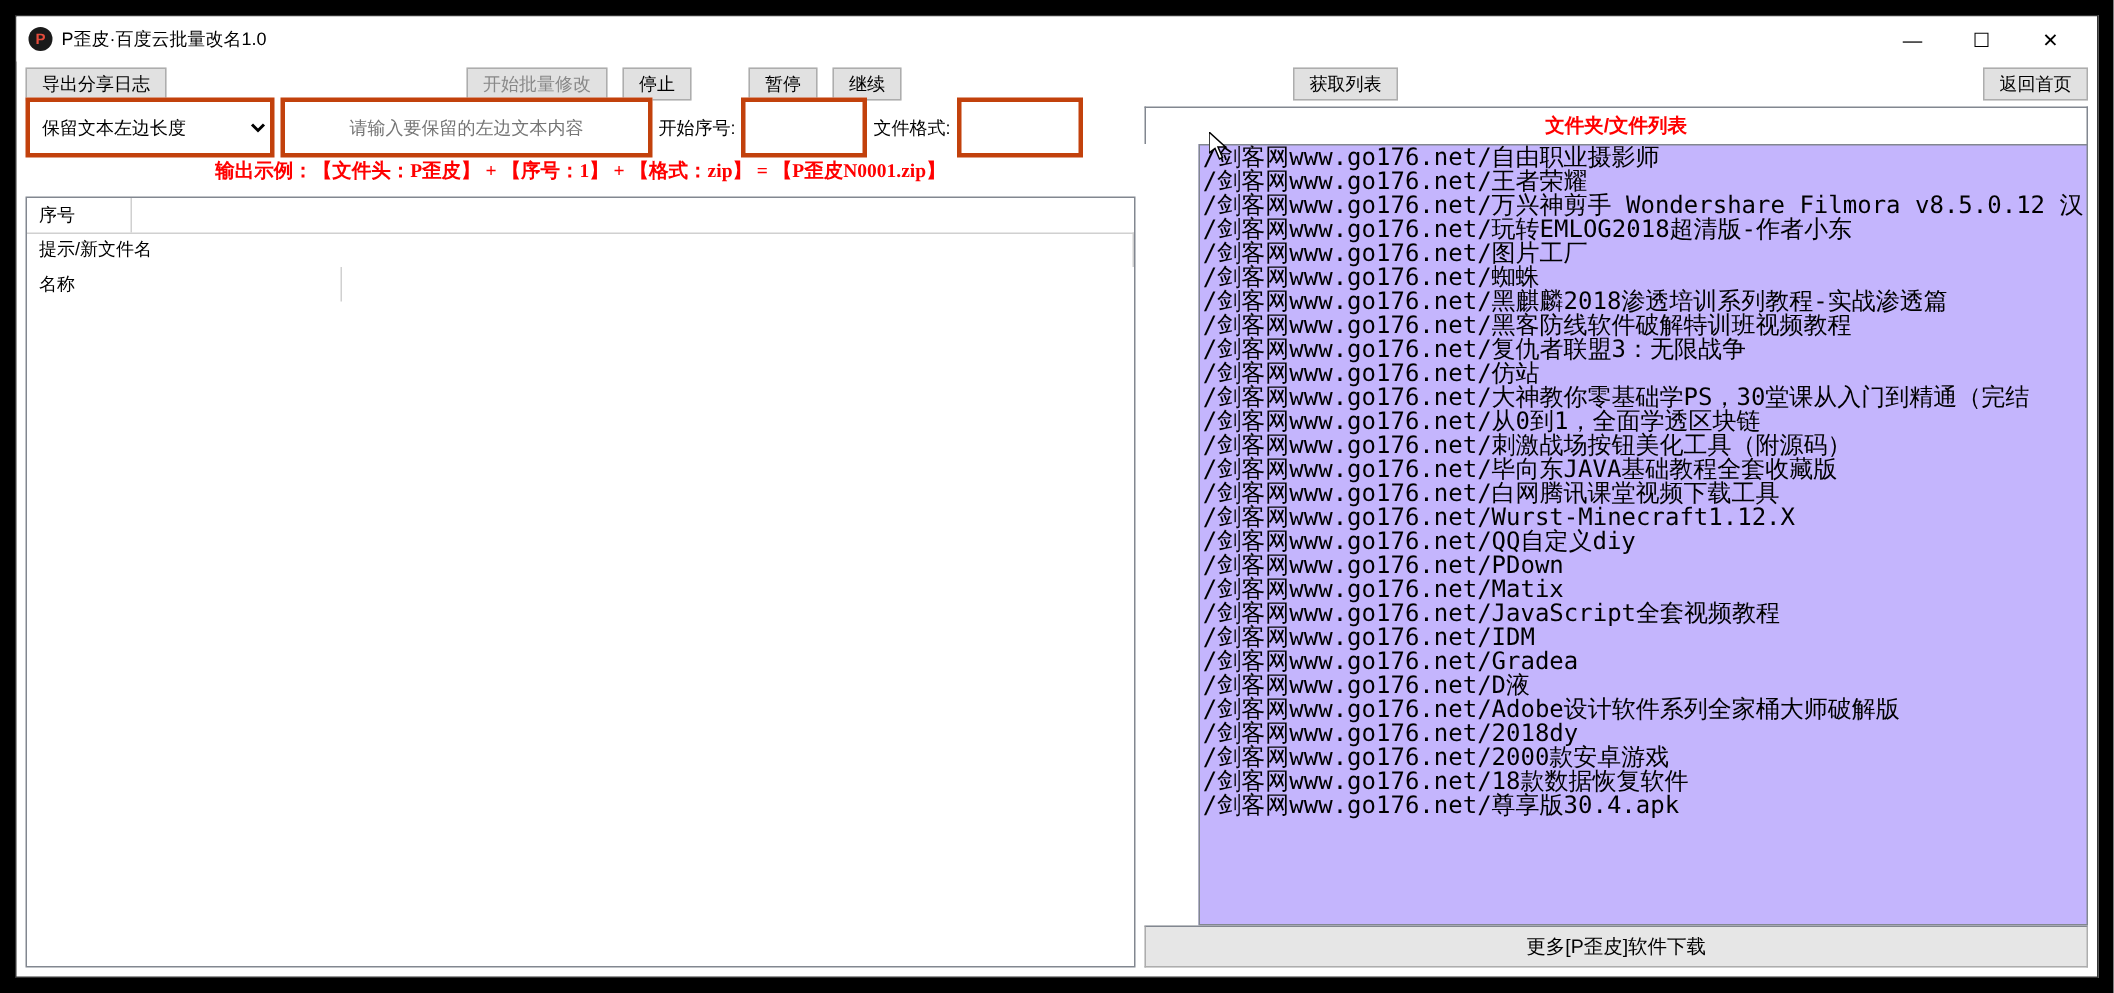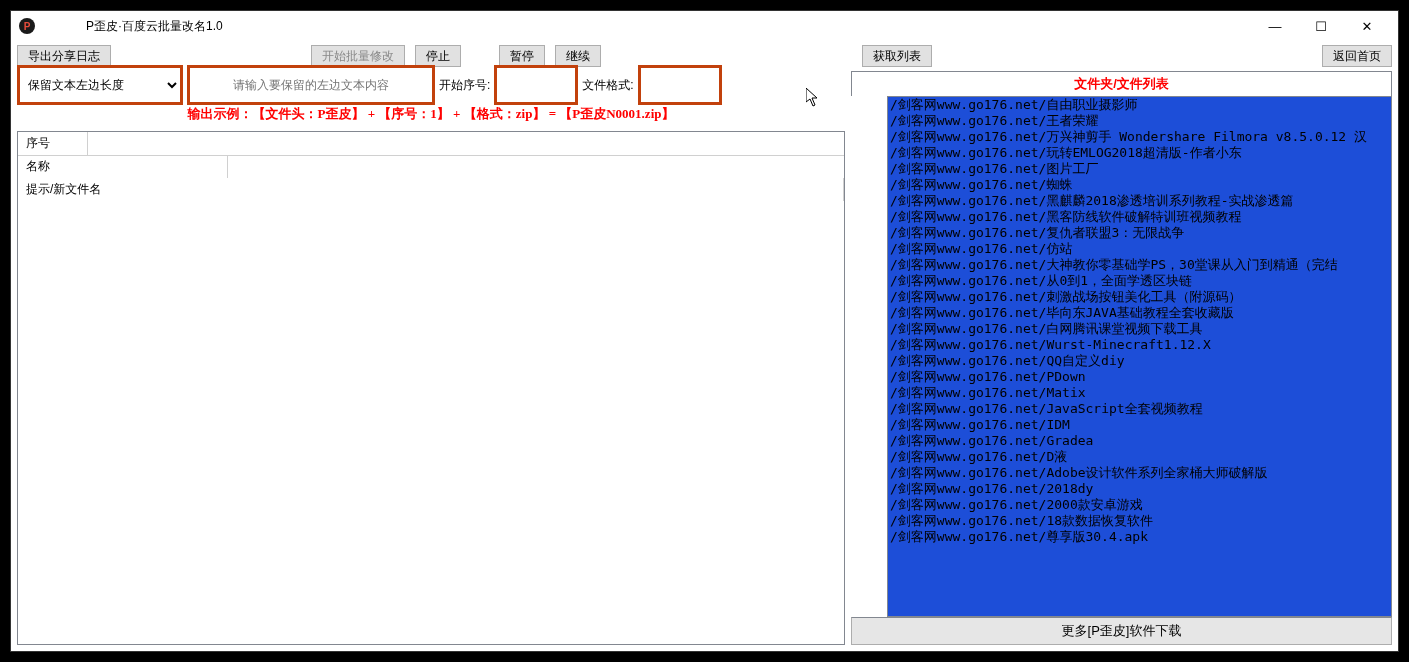--- a/index.html
+++ b/index.html
@@ -29,21 +29,21 @@
   width: 16px; height: 16px;
   border-radius: 50%;
   background: #1a1a1a;
   margin-right: 6px;
   display: flex;
   align-items: center; justify-content: center;
   color: #e74c3c;
   font-size: 10px;
   font-weight: bold;
 }
-.titlebar .title { flex: 0 0 auto; font-size: 12px; margin-left: 45px; }
+.titlebar .title { flex: 0 0 auto; font-size: 12px; }
 .window-controls { margin-left: auto; display: flex; gap: 0; }
 .window-controls .wc {
   width: 46px; height: 30px;
   display: flex; align-items: center; justify-content: center;
   font-size: 13px;
   cursor: pointer;
 }
 .toolbar {
   height: 30px;
   padding: 4px 6px;
@@ -134,25 +134,25 @@
   font-size: 13px;
   font-weight: bold;
   text-align: center;
   padding: 3px 0;
   border: 1px solid #828790;
   border-bottom: none;
 }
 .file-list {
   flex: 1;
   border: 1px solid #828790;
-  background: #1d4ed8;
+  background: #c4b5fd;
   overflow-y: scroll;
   overflow-x: hidden;
   font-family: "SimSun", "NSimSun", monospace;
-  font-size: 13px;
+  font-size: 16px;
   line-height: 16px;
   white-space: nowrap;
   margin-left: 36px;
 }
 .file-list .item { padding: 0 2px; }
 .more-btn {
   border: 1px solid #adadad;
   border-top: 1px solid #828790;
   background: #e6e6e6;
   text-align: center;
@@ -206,22 +206,22 @@
         <input type="text" class="text-input" style="text-align: center;" placeholder="请输入要保留的左边文本内容">
         <label>开始序号:</label>
         <input type="text" class="num-input" value="" style="">
         <label>文件格式:</label>
         <input type="text" class="fmt-input" value="" style="">
       </div>
       <div class="example-line">输出示例：【文件头：P歪皮】 + 【序号：1】 + 【格式：zip】 = 【P歪皮N0001.zip】</div>
       <div class="table-container">
         <div class="table-header">
           <div class="th th-idx">序号</div>
+          <div class="th th-hint">提示/新文件名</div>
           <div class="th th-name">名称</div>
-          <div class="th th-hint">提示/新文件名</div>
         </div>
       </div>
     </div>
 
     <div class="right-panel">
       <div class="list-header">文件夹/文件列表</div>
       <div class="file-list" id="file-list">
           <div class="item">/剑客网www.go176.net/自由职业摄影师</div>
           <div class="item">/剑客网www.go176.net/王者荣耀</div>
           <div class="item">/剑客网www.go176.net/万兴神剪手 Wondershare Filmora v8.5.0.12 汉</div>

